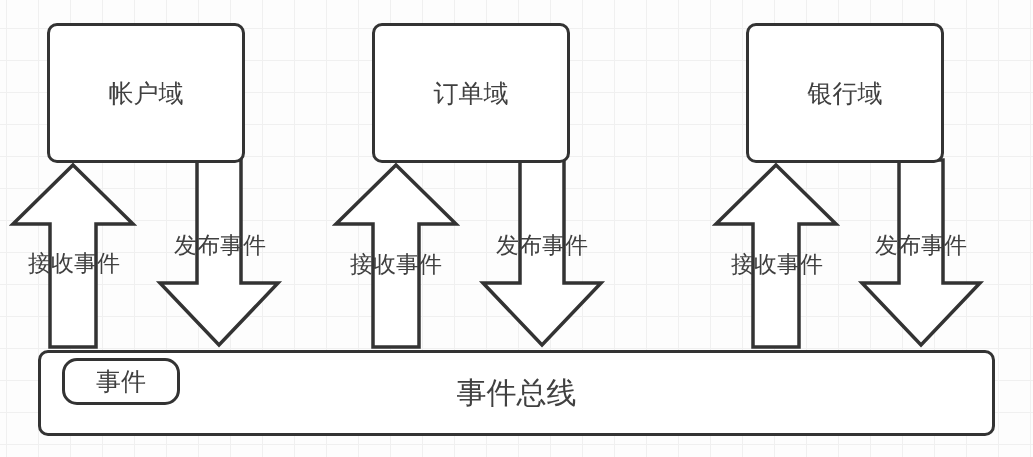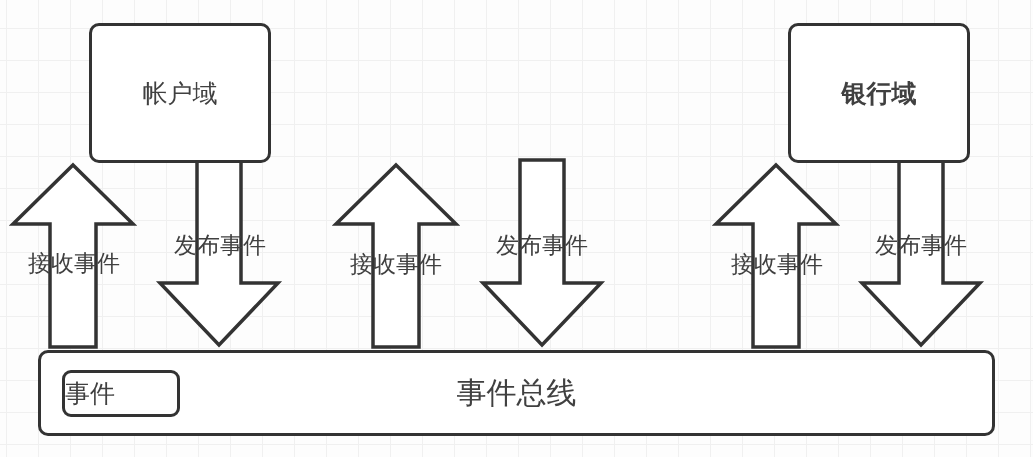--- a/index.html
+++ b/index.html
@@ -26,31 +26,31 @@
     position:absolute;left:0;top:0;width:1033px;height:457px;z-index:1;
   }
   .arrows-layer polygon{
     fill:var(--fill);
     stroke:var(--stroke);
     stroke-width:3.5;
     stroke-linejoin:miter;
   }
   .domain-box{
     position:absolute;
-    top:23px;width:182px;height:140px;
+    top:23px;width:198px;height:140px;
     background:var(--fill);
     border:3.5px solid var(--stroke);
     border-radius:10px;
     display:flex;align-items:center;justify-content:center;
     z-index:2;
-    font-size:25px;color:var(--text);margin-left:42px;
+    font-size:25px;color:var(--text);
   }
   .box-account{left:47px;}
   .box-order{left:372px;}
-  .box-bank{left:746px;font-weight:bold;}
+  .box-bank{left:746px;}
   .flow-label{
     position:absolute;
     transform:translate(-50%,-50%);
     font-size:23px;color:var(--text);
     white-space:nowrap;
     z-index:3;
   }
   .lbl-recv-1{left:74px;top:263px;}
   .lbl-pub-1{left:220px;top:245px;}
   .lbl-recv-2{left:396px;top:264px;}
@@ -65,25 +65,25 @@
     border-radius:10px;
     z-index:2;
   }
   .bus-label{
     position:absolute;left:0;top:0;width:100%;height:100%;
     display:flex;align-items:center;justify-content:center;
     font-size:30px;color:var(--text);
   }
   .event-chip{
     position:absolute;
-    left:21px;top:17px;width:118px;height:47px;
+    left:21px;top:5px;width:118px;height:47px;
     background:var(--fill);
     border:3.5px solid var(--stroke);
-    border-radius:9px;
-    display:flex;align-items:center;justify-content:flex-start;
+    border-radius:15px;
+    display:flex;align-items:center;justify-content:center;
     font-size:25px;color:var(--text);
   }
 </style>
 </head>
 <body>
 
 <div class="canvas">
 
   <svg class="arrows-layer" viewBox="0 0 1033 457" aria-hidden="true">
 
@@ -93,20 +93,23 @@
     <polygon points="396,165 456,224 419,224 419,347 373,347 373,224 336,224"></polygon>
     <polygon points="520,160 564,160 564,283 601,283 542,345 483,283 520,283"></polygon>
 
     <polygon points="776,165 836,224 799,224 799,347 753,347 753,224 716,224"></polygon>
     <polygon points="899,160 943,160 943,283 980,283 921,345 862,283 899,283"></polygon>
   </svg>
 
   <div class="domain-box box-account">
     <span>帐户域</span>
   </div>
+  <div class="domain-box box-order">
+    <span>订单域</span>
+  </div>
   <div class="domain-box box-bank">
     <span>银行域</span>
   </div>
 
   <div class="flow-label lbl-recv-1">接收事件</div>
   <div class="flow-label lbl-pub-1">发布事件</div>
   <div class="flow-label lbl-recv-2">接收事件</div>
   <div class="flow-label lbl-pub-2">发布事件</div>
   <div class="flow-label lbl-recv-3">接收事件</div>
   <div class="flow-label lbl-pub-3">发布事件</div>

